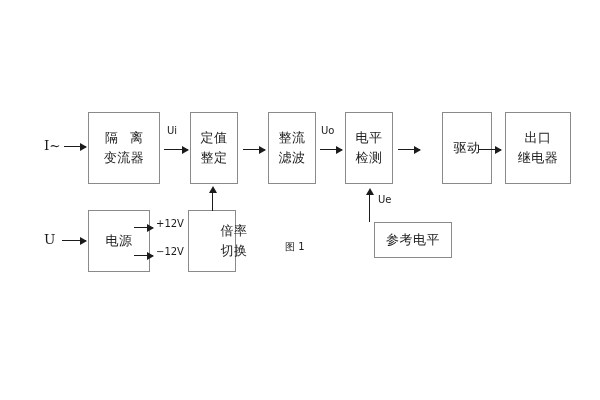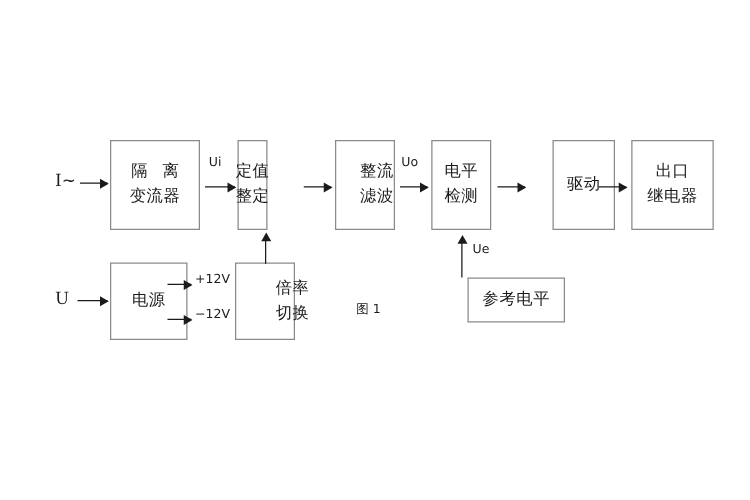--- a/index.html
+++ b/index.html
@@ -112,28 +112,28 @@
   <div class="arrow-h" style="left:62px; top:240px; width:24px;"></div>
 
   <div class="box wide-spaced" style="left:88px; top:112px; width:72px; height:72px;">
     <span class="ln sp">隔 离</span>
     <span class="ln">变流器</span>
   </div>
 
   <div class="lbl" style="left:167px; top:125px;">Ui</div>
   <div class="arrow-h" style="left:164px; top:149px; width:24px;"></div>
 
-  <div class="box" style="left:190px; top:112px; width:24px; height:72px;">
+  <div class="box" style="left:190px; top:112px; width:48px; height:72px;">
     <span class="ln">定值</span>
     <span class="ln">整定</span>
   </div>
 
   <div class="arrow-h" style="left:243px; top:149px; width:22px;"></div>
 
-  <div class="box" style="left:268px; top:112px; width:48px; height:72px;align-items:flex-end;">
+  <div class="box" style="left:268px; top:112px; width:48px; height:72px;">
     <span class="ln">整流</span>
     <span class="ln">滤波</span>
   </div>
 
   <div class="lbl" style="left:321px; top:125px;">Uo</div>
   <div class="arrow-h" style="left:320px; top:149px; width:22px;"></div>
 
   <div class="box" style="left:345px; top:112px; width:48px; height:72px;">
     <span class="ln">电平</span>
     <span class="ln">检测</span>

